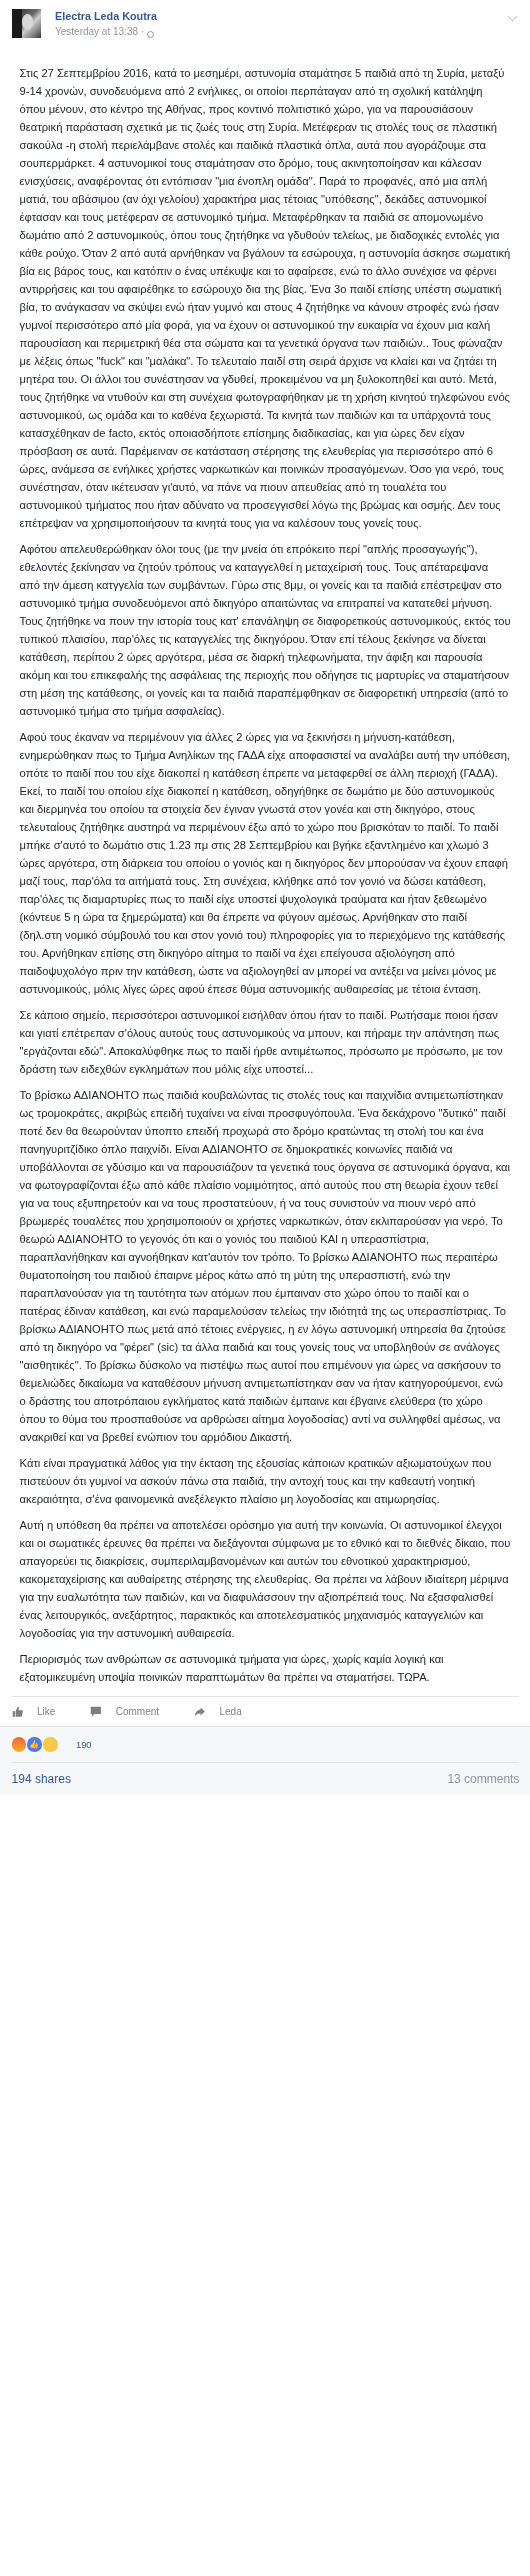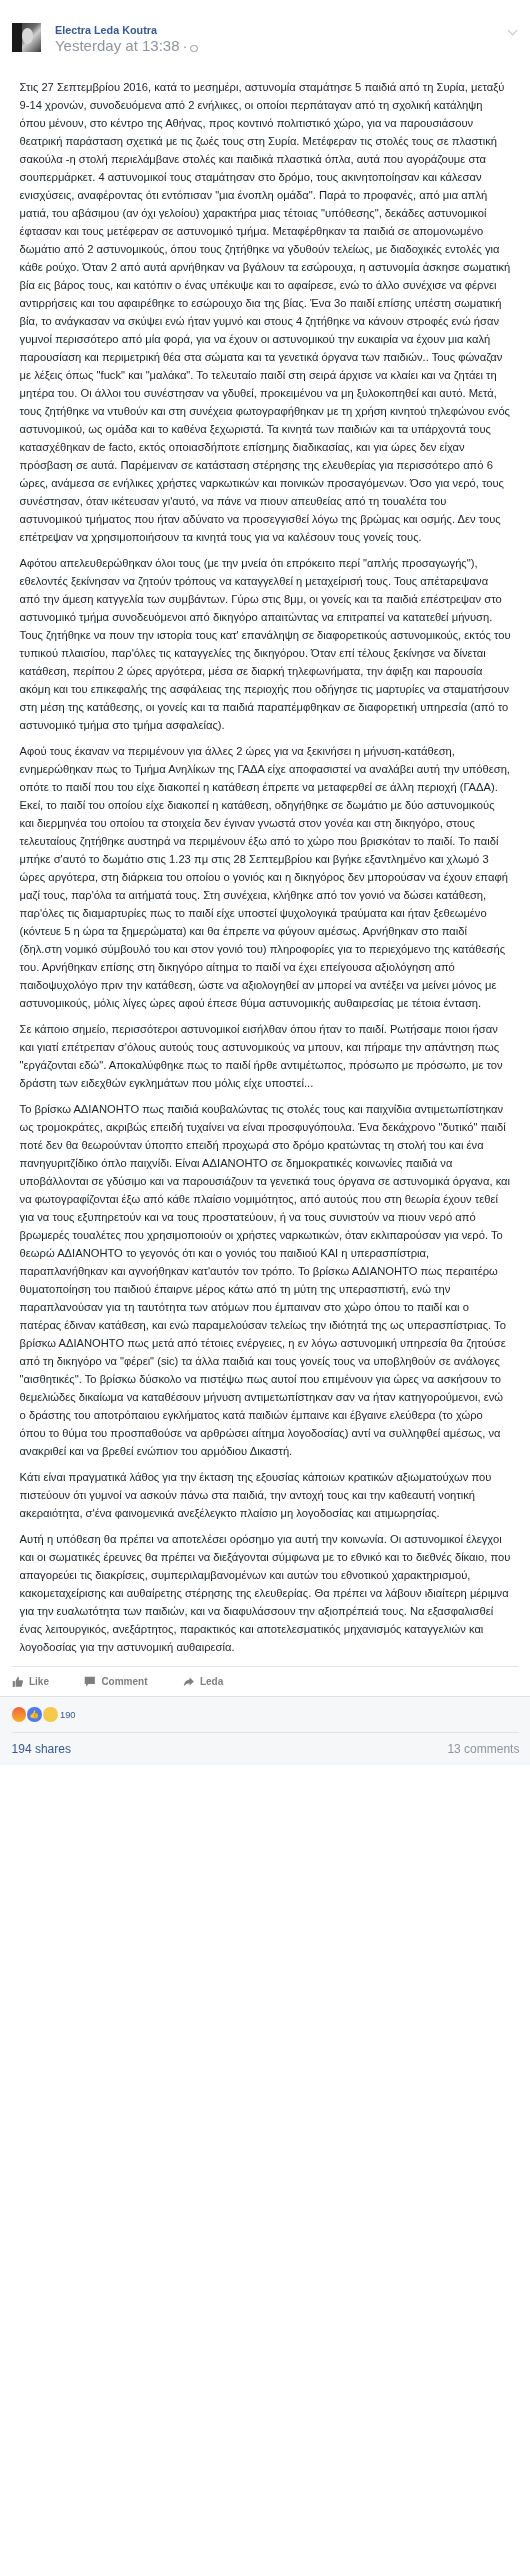--- a/index.html
+++ b/index.html
@@ -1,39 +1,39 @@
 <!DOCTYPE html>
 <html style="font-size:11.6px"><head>
   <meta charset="utf-8">
   <style>
     * { box-sizing: border-box; margin: 0; padding: 0; }
     html, body { width: 531px; background: #ffffff; }
     body { font-family: "Liberation Sans", sans-serif; color: #1d2129; }
     .post { width: 531px; background: #fff; }
-    .header { position: relative; height: 56px; padding: 8.7px 11.6px 0 11.6px; display: flex; margin-top: 14px; }
+    .header { position: relative; height: 56px; padding: 8.7px 11.6px 0 11.6px; display: flex; }
     .avatar { width: 29px; height: 29px; background: linear-gradient(135deg, #2a2a2a 0%, #6a6a6a 45%, #cfcfcf 60%, #3a3a3a 100%); flex: 0 0 29px; position: relative; overflow: hidden; }
     .avatar::before { content: ""; position: absolute; left: 10px; top: 5.8px; width: 11.6px; height: 16px; border-radius: 50%; background: #d8d8d8; }
     .avatar::after { content: ""; position: absolute; left: 0; top: 0; width: 10px; height: 29px; background: #1a1a1a; }
     .meta { margin-left: 14.4px; padding-top: 1.4px; }
     .author { color: #365899; font-weight: bold; font-size: 10.8px; line-height: 13.7px; display: block; text-decoration: none; }
-    .time-row { color: #90949c; font-size: 15px; line-height: 13px; margin-top: 1.4px; display: flex; align-items: flex-end; }
+    .time-row { color: #90949c; font-size: 10px; line-height: 13px; margin-top: 1.4px; display: flex; align-items: flex-end; }
     .globe { display: inline-block; width: 7.2px; height: 7.2px; border: 1.1px solid #90949c; border-radius: 50%; margin-left: 2.9px; }
     .chevron { position: absolute; right: 14.4px; top: 13px; width: 7.2px; height: 7.2px; border-right: 1.1px solid #bec2c9; border-bottom: 1.1px solid #bec2c9; transform: rotate(45deg); }
     .body-text { padding: 0 11.6px 0 11.6px; font-size: 11.2px; line-height: 18px; color: #1d2129; }
     .body-text p { margin: 8px; white-space: normal; }
     .actions { margin: 10px 11.6px 0 11.6px; border-top: 0.7px solid #e5e5e5; height: 30px; display: flex; align-items: center; }
-    .action { display: flex; align-items: center; color: #7f7f7f; font-weight: bold; font-size: 10px; margin-right: 35px; cursor: pointer; }
+    .action { display: flex; align-items: center; color: #7f7f7f; font-weight: normal; font-size: 10px; margin-right: 35px; cursor: pointer; gap: 8px; }
     .action svg { margin-right: 5.8px; }
     .footer { background: #f6f7f9; border-top: 0.7px solid #e1e2e3; padding: 0 11.6px; }
     .reactions { height: 36px; display: flex; align-items: center; border-bottom: 0.7px solid #e1e2e3; }
     .react { width: 14.4px; height: 14.4px; border-radius: 50%; display: inline-flex; align-items: center; justify-content: center; margin-right: 1.4px; font-size: 8px; }
     .react.angry { background: linear-gradient(#f0623e, #f7b125); }
     .react.like { background: #4a7bf0; color: #fff; }
     .react.sad { background: #f7c94b; }
-    .react-count { color: #4b4f56; font-size: 9.4px; margin-left: 1px; color: #365899; }
+    .react-count { color: #4b4f56; font-size: 9.4px; margin-left: 17px; color: #365899; }
     .stats { height: 32px; display: flex; align-items: center; justify-content: space-between; font-size: 12px; }
     .shares { color: #365899; }
     .comments { color: #90949c; margin-left: 20px; }
   </style>
 </head>
 <body>
 
 <div class="post">
   <div class="header">
     <div class="avatar"></div>
@@ -49,20 +49,21 @@
   </div>
 
   <div class="body-text">
     <p>Στις 27 Σεπτεμβρίου 2016, κατά το μεσημέρι, αστυνομία σταμάτησε 5 παιδιά από τη Συρία, μεταξύ 9-14 χρονών, συνοδευόμενα από 2 ενήλικες, οι οποίοι περπάταγαν από τη σχολική κατάληψη όπου μένουν, στο κέντρο της Αθήνας, προς κοντινό πολιτιστικό χώρο, για να παρουσιάσουν θεατρική παράσταση σχετικά με τις ζωές τους στη Συρία. Μετέφεραν τις στολές τους σε πλαστική σακούλα -η στολή περιελάμβανε στολές και παιδικά πλαστικά όπλα, αυτά που αγοράζουμε στα σουπερμάρκετ. 4 αστυνομικοί τους σταμάτησαν στο δρόμο, τους ακινητοποίησαν και κάλεσαν ενισχύσεις, αναφέροντας ότι εντόπισαν "μια ένοπλη ομάδα". Παρά το προφανές, από μια απλή ματιά, του αβάσιμου (αν όχι γελοίου) χαρακτήρα μιας τέτοιας "υπόθεσης", δεκάδες αστυνομικοί έφτασαν και τους μετέφεραν σε αστυνομικό τμήμα. Μεταφέρθηκαν τα παιδιά σε απομονωμένο δωμάτιο από 2 αστυνομικούς, όπου τους ζητήθηκε να γδυθούν τελείως, με διαδοχικές εντολές για κάθε ρούχο. Όταν 2 από αυτά αρνήθηκαν να βγάλουν τα εσώρουχα, η αστυνομία άσκησε σωματική βία εις βάρος τους, και κατόπιν ο ένας υπέκυψε και το αφαίρεσε, ενώ το άλλο συνέχισε να φέρνει αντιρρήσεις και του αφαιρέθηκε το εσώρουχο δια της βίας. Ένα 3ο παιδί επίσης υπέστη σωματική βία, το ανάγκασαν να σκύψει ενώ ήταν γυμνό και στους 4 ζητήθηκε να κάνουν στροφές ενώ ήσαν γυμνοί περισσότερο από μία φορά, για να έχουν οι αστυνομικού την ευκαιρία να έχουν μια καλή παρουσίαση και περιμετρική θέα στα σώματα και τα γενετικά όργανα των παιδιών.. Τους φώναζαν με λέξεις όπως "fuck" και "μαλάκα". Το τελευταίο παιδί στη σειρά άρχισε να κλαίει και να ζητάει τη μητέρα του. Οι άλλοι του συνέστησαν να γδυθεί, προκειμένου να μη ξυλοκοπηθεί και αυτό. Μετά, τους ζητήθηκε να ντυθούν και στη συνέχεια φωτογραφήθηκαν με τη χρήση κινητού τηλεφώνου ενός αστυνομικού, ως ομάδα και το καθένα ξεχωριστά. Τα κινητά των παιδιών και τα υπάρχοντά τους κατασχέθηκαν de facto, εκτός οποιασδήποτε επίσημης διαδικασίας, και για ώρες δεν είχαν πρόσβαση σε αυτά. Παρέμειναν σε κατάσταση στέρησης της ελευθερίας για περισσότερο από 6 ώρες, ανάμεσα σε ενήλικες χρήστες ναρκωτικών και ποινικών προσαγόμενων. Όσο για νερό, τους συνέστησαν, όταν ικέτευσαν γι'αυτό, να πάνε να πιουν απευθείας από τη τουαλέτα του αστυνομικού τμήματος που ήταν αδύνατο να προσεγγισθεί λόγω της βρώμας και οσμής. Δεν τους επέτρεψαν να χρησιμοποιήσουν τα κινητά τους για να καλέσουν τους γονείς τους.</p>
     <p>Αφότου απελευθερώθηκαν όλοι τους (με την μνεία ότι επρόκειτο περί "απλής προσαγωγής"), εθελοντές ξεκίνησαν να ζητούν τρόπους να καταγγελθεί η μεταχείρισή τους. Τους απέταρεψανα από την άμεση κατγγελία των συμβάντων. Γύρω στις 8μμ, οι γονείς και τα παιδιά επέστρεψαν στο αστυνομικό τμήμα συνοδευόμενοι από δικηγόρο απαιτώντας να επιτραπεί να κατατεθεί μήνυση. Τους ζητήθηκε να πουν την ιστορία τους κατ' επανάληψη σε διαφορετικούς αστυνομικούς, εκτός του τυπικού πλαισίου, παρ'όλες τις καταγγελίες της δικηγόρου. Όταν επί τέλους ξεκίνησε να δίνεται κατάθεση, περίπου 2 ώρες αργότερα, μέσα σε διαρκή τηλεφωνήματα, την άφιξη και παρουσία ακόμη και του επικεφαλής της ασφάλειας της περιοχής που οδήγησε τις μαρτυρίες να σταματήσουν στη μέση της κατάθεσης, οι γονείς και τα παιδιά παραπέμφθηκαν σε διαφορετική υπηρεσία (από το αστυνομικό τμήμα στο τμήμα ασφαλείας).</p>
     <p>Αφού τους έκαναν να περιμένουν για άλλες 2 ώρες για να ξεκινήσει η μήνυση-κατάθεση, ενημερώθηκαν πως το Τμήμα Ανηλίκων της ΓΑΔΑ είχε αποφασιστεί να αναλάβει αυτή την υπόθεση, οπότε το παιδί που του είχε διακοπεί η κατάθεση έπρεπε να μεταφερθεί σε άλλη περιοχή (ΓΑΔΑ). Εκεί, το παιδί του οποίου είχε διακοπεί η κατάθεση, οδηγήθηκε σε δωμάτιο με δύο αστυνομικούς και διερμηνέα του οποίου τα στοιχεία δεν έγιναν γνωστά στον γονέα και στη δικηγόρο, στους τελευταίους ζητήθηκε αυστηρά να περιμένουν έξω από το χώρο που βρισκόταν το παιδί. Το παιδί μπήκε σ'αυτό το δωμάτιο στις 1.23 πμ στις 28 Σεπτεμβρίου και βγήκε εξαντλημένο και χλωμό 3 ώρες αργότερα, στη διάρκεια του οποίου ο γονιός και η δικηγόρος δεν μπορούσαν να έχουν επαφή μαζί τους, παρ'όλα τα αιτήματά τους. Στη συνέχεια, κλήθηκε από τον γονιό να δώσει κατάθεση, παρ'όλες τις διαμαρτυρίες πως το παιδί είχε υποστεί ψυχολογικά τραύματα και ήταν ξεθεωμένο (κόντευε 5 η ώρα τα ξημερώματα) και θα έπρεπε να φύγουν αμέσως. Αρνήθηκαν στο παιδί (δηλ.στη νομικό σύμβουλό του και στον γονιό του) πληροφορίες για το περιεχόμενο της κατάθεσής του. Αρνήθηκαν επίσης στη δικηγόρο αίτημα το παιδί να έχει επείγουσα αξιολόγηση από παιδοψυχολόγο πριν την κατάθεση, ώστε να αξιολογηθεί αν μπορεί να αντέξει να μείνει μόνος με αστυνομικούς, μόλις λίγες ώρες αφού έπεσε θύμα αστυνομικής αυθαιρεσίας με τέτοια ένταση.</p>
     <p>Σε κάποιο σημείο, περισσότεροι αστυνομικοί εισήλθαν όπου ήταν το παιδί. Ρωτήσαμε ποιοι ήσαν και γιατί επέτρεπαν σ'όλους αυτούς τους αστυνομικούς να μπουν, και πήραμε την απάντηση πως "εργάζονται εδώ". Αποκαλύφθηκε πως το παιδί ήρθε αντιμέτωπος, πρόσωπο με πρόσωπο, με τον δράστη των ειδεχθών εγκλημάτων που μόλις είχε υποστεί...</p>
     <p>Το βρίσκω ΑΔΙΑΝΟΗΤΟ πως παιδιά κουβαλώντας τις στολές τους και παιχνίδια αντιμετωπίστηκαν ως τρομοκράτες, ακριβώς επειδή τυχαίνει να είναι προσφυγόπουλα. Ένα δεκάχρονο "δυτικό" παιδί ποτέ δεν θα θεωρούνταν ύποπτο επειδή προχωρά στο δρόμο κρατώντας τη στολή του και ένα πανηγυριτζίδικο όπλο παιχνίδι. Είναι ΑΔΙΑΝΟΗΤΟ σε δημοκρατικές κοινωνίες παιδιά να υποβάλλονται σε γδύσιμο και να παρουσιάζουν τα γενετικά τους όργανα σε αστυνομικά όργανα, και να φωτογραφίζονται έξω από κάθε πλαίσιο νομιμότητος, από αυτούς που στη θεωρία έχουν τεθεί για να τους εξυπηρετούν και να τους προστατεύουν, ή να τους συνιστούν να πιουν νερό από βρωμερές τουαλέτες που χρησιμοποιούν οι χρήστες ναρκωτικών, όταν εκλιπαρούσαν για νερό. Το θεωρώ ΑΔΙΑΝΟΗΤΟ το γεγονός ότι και ο γονιός του παιδιού ΚΑΙ η υπερασπίστρια, παραπλανήθηκαν και αγνοήθηκαν κατ'αυτόν τον τρόπο. Το βρίσκω ΑΔΙΑΝΟΗΤΟ πως περαιτέρω θυματοποίηση του παιδιού έπαιρνε μέρος κάτω από τη μύτη της υπερασπιστή, ενώ την παραπλανούσαν για τη ταυτότητα των ατόμων που έμπαιναν στο χώρο όπου το παιδί και ο πατέρας έδιναν κατάθεση, και ενώ παραμελούσαν τελείως την ιδιότητά της ως υπερασπίστριας. Το βρίσκω ΑΔΙΑΝΟΗΤΟ πως μετά από τέτοιες ενέργειες, η εν λόγω αστυνομική υπηρεσία θα ζητούσε από τη δικηγόρο να "φέρει" (sic) τα άλλα παιδιά και τους γονείς τους να υποβληθούν σε ανάλογες "αισθητικές". Το βρίσκω δύσκολο να πιστέψω πως αυτοί που επιμένουν για ώρες να ασκήσουν το θεμελιώδες δικαίωμα να καταθέσουν μήνυση αντιμετωπίστηκαν σαν να ήταν κατηγορούμενοι, ενώ ο δράστης του αποτρόπαιου εγκλήματος κατά παιδιών έμπαινε και έβγαινε ελεύθερα (το χώρο όπου το θύμα του προσπαθούσε να αρθρώσει αίτημα λογοδοσίας) αντί να συλληφθεί αμέσως, να ανακριθεί και να βρεθεί ενώπιον του αρμόδιου Δικαστή.</p>
     <p>Κάτι είναι πραγματικά λάθος για την έκταση της εξουσίας κάποιων κρατικών αξιωματούχων που πιστεύουν ότι γυμνοί να ασκούν πάνω στα παιδιά, την αντοχή τους και την καθεαυτή νοητική ακεραιότητα, σ'ένα φαινομενικά ανεξέλεγκτο πλαίσιο μη λογοδοσίας και ατιμωρησίας.</p>
     <p>Αυτή η υπόθεση θα πρέπει να αποτελέσει ορόσημο για αυτή την κοινωνία. Οι αστυνομικοί έλεγχοι και οι σωματικές έρευνες θα πρέπει να διεξάγονται σύμφωνα με το εθνικό και το διεθνές δίκαιο, που απαγορεύει τις διακρίσεις, συμπεριλαμβανομένων και αυτών του εθνοτικού χαρακτηρισμού, κακομεταχείρισης και αυθαίρετης στέρησης της ελευθερίας. Θα πρέπει να λάβουν ιδιαίτερη μέριμνα για την ευαλωτότητα των παιδιών, και να διαφυλάσσουν την αξιοπρέπειά τους. Να εξασφαλισθεί ένας λειτουργικός, ανεξάρτητος, παρακτικός και αποτελεσματικός μηχανισμός καταγγελιών και λογοδοσίας για την αστυνομική αυθαιρεσία.</p>
+    <p>Περιορισμός των ανθρώπων σε αστυνομικά τμήματα για ώρες, χωρίς καμία λογική και εξατομικευμένη υποψία ποινικών παραπτωμάτων θα πρέπει να σταματήσει. ΤΩΡΑ.</p>
   </div>
 
   <div class="actions">
     <div class="action">
       <svg width="11.6" height="11.6" viewBox="0 0 16 16">
           <rect x="1" y="7" width="3" height="8" fill="#7f7f7f"></rect>
           <path d="M5 7 L8 1 Q10 1 9.5 4 L9 6 L14 6 Q15.5 6.5 15 8 L13.5 14 Q13 15 12 15 L5 15 Z" fill="#7f7f7f"></path>
         </svg>
       <span>Like</span>
     </div>

